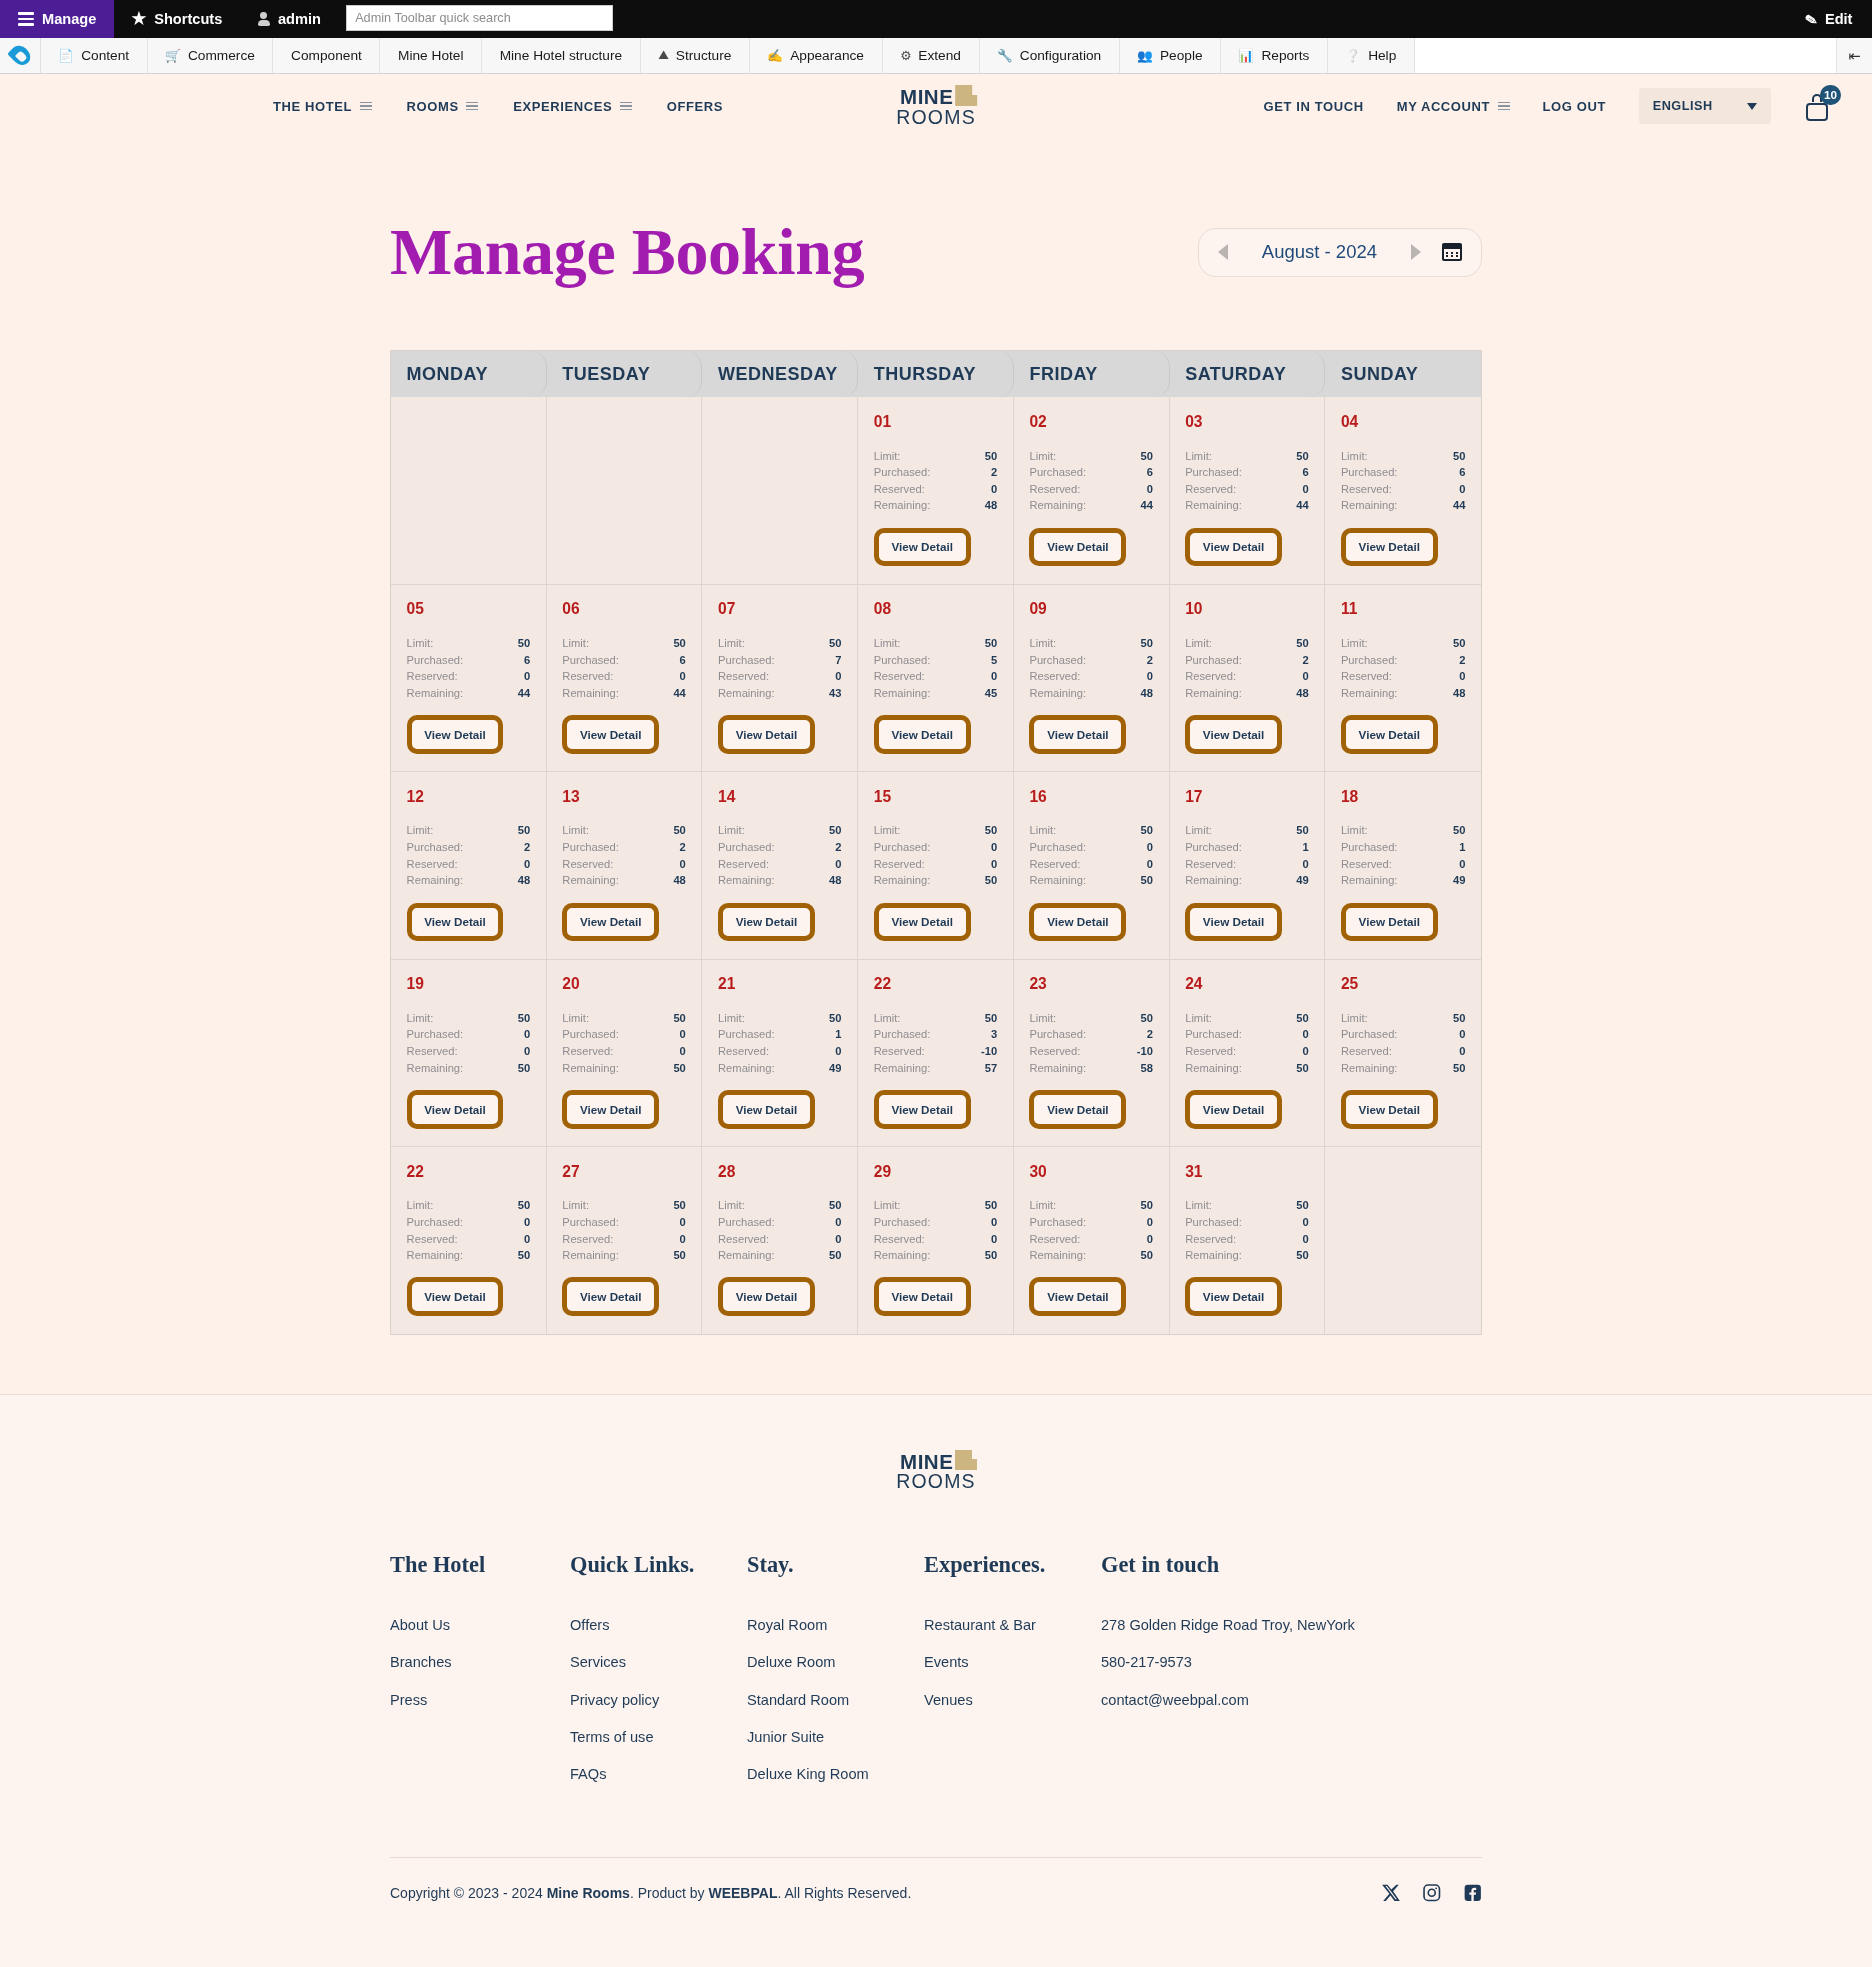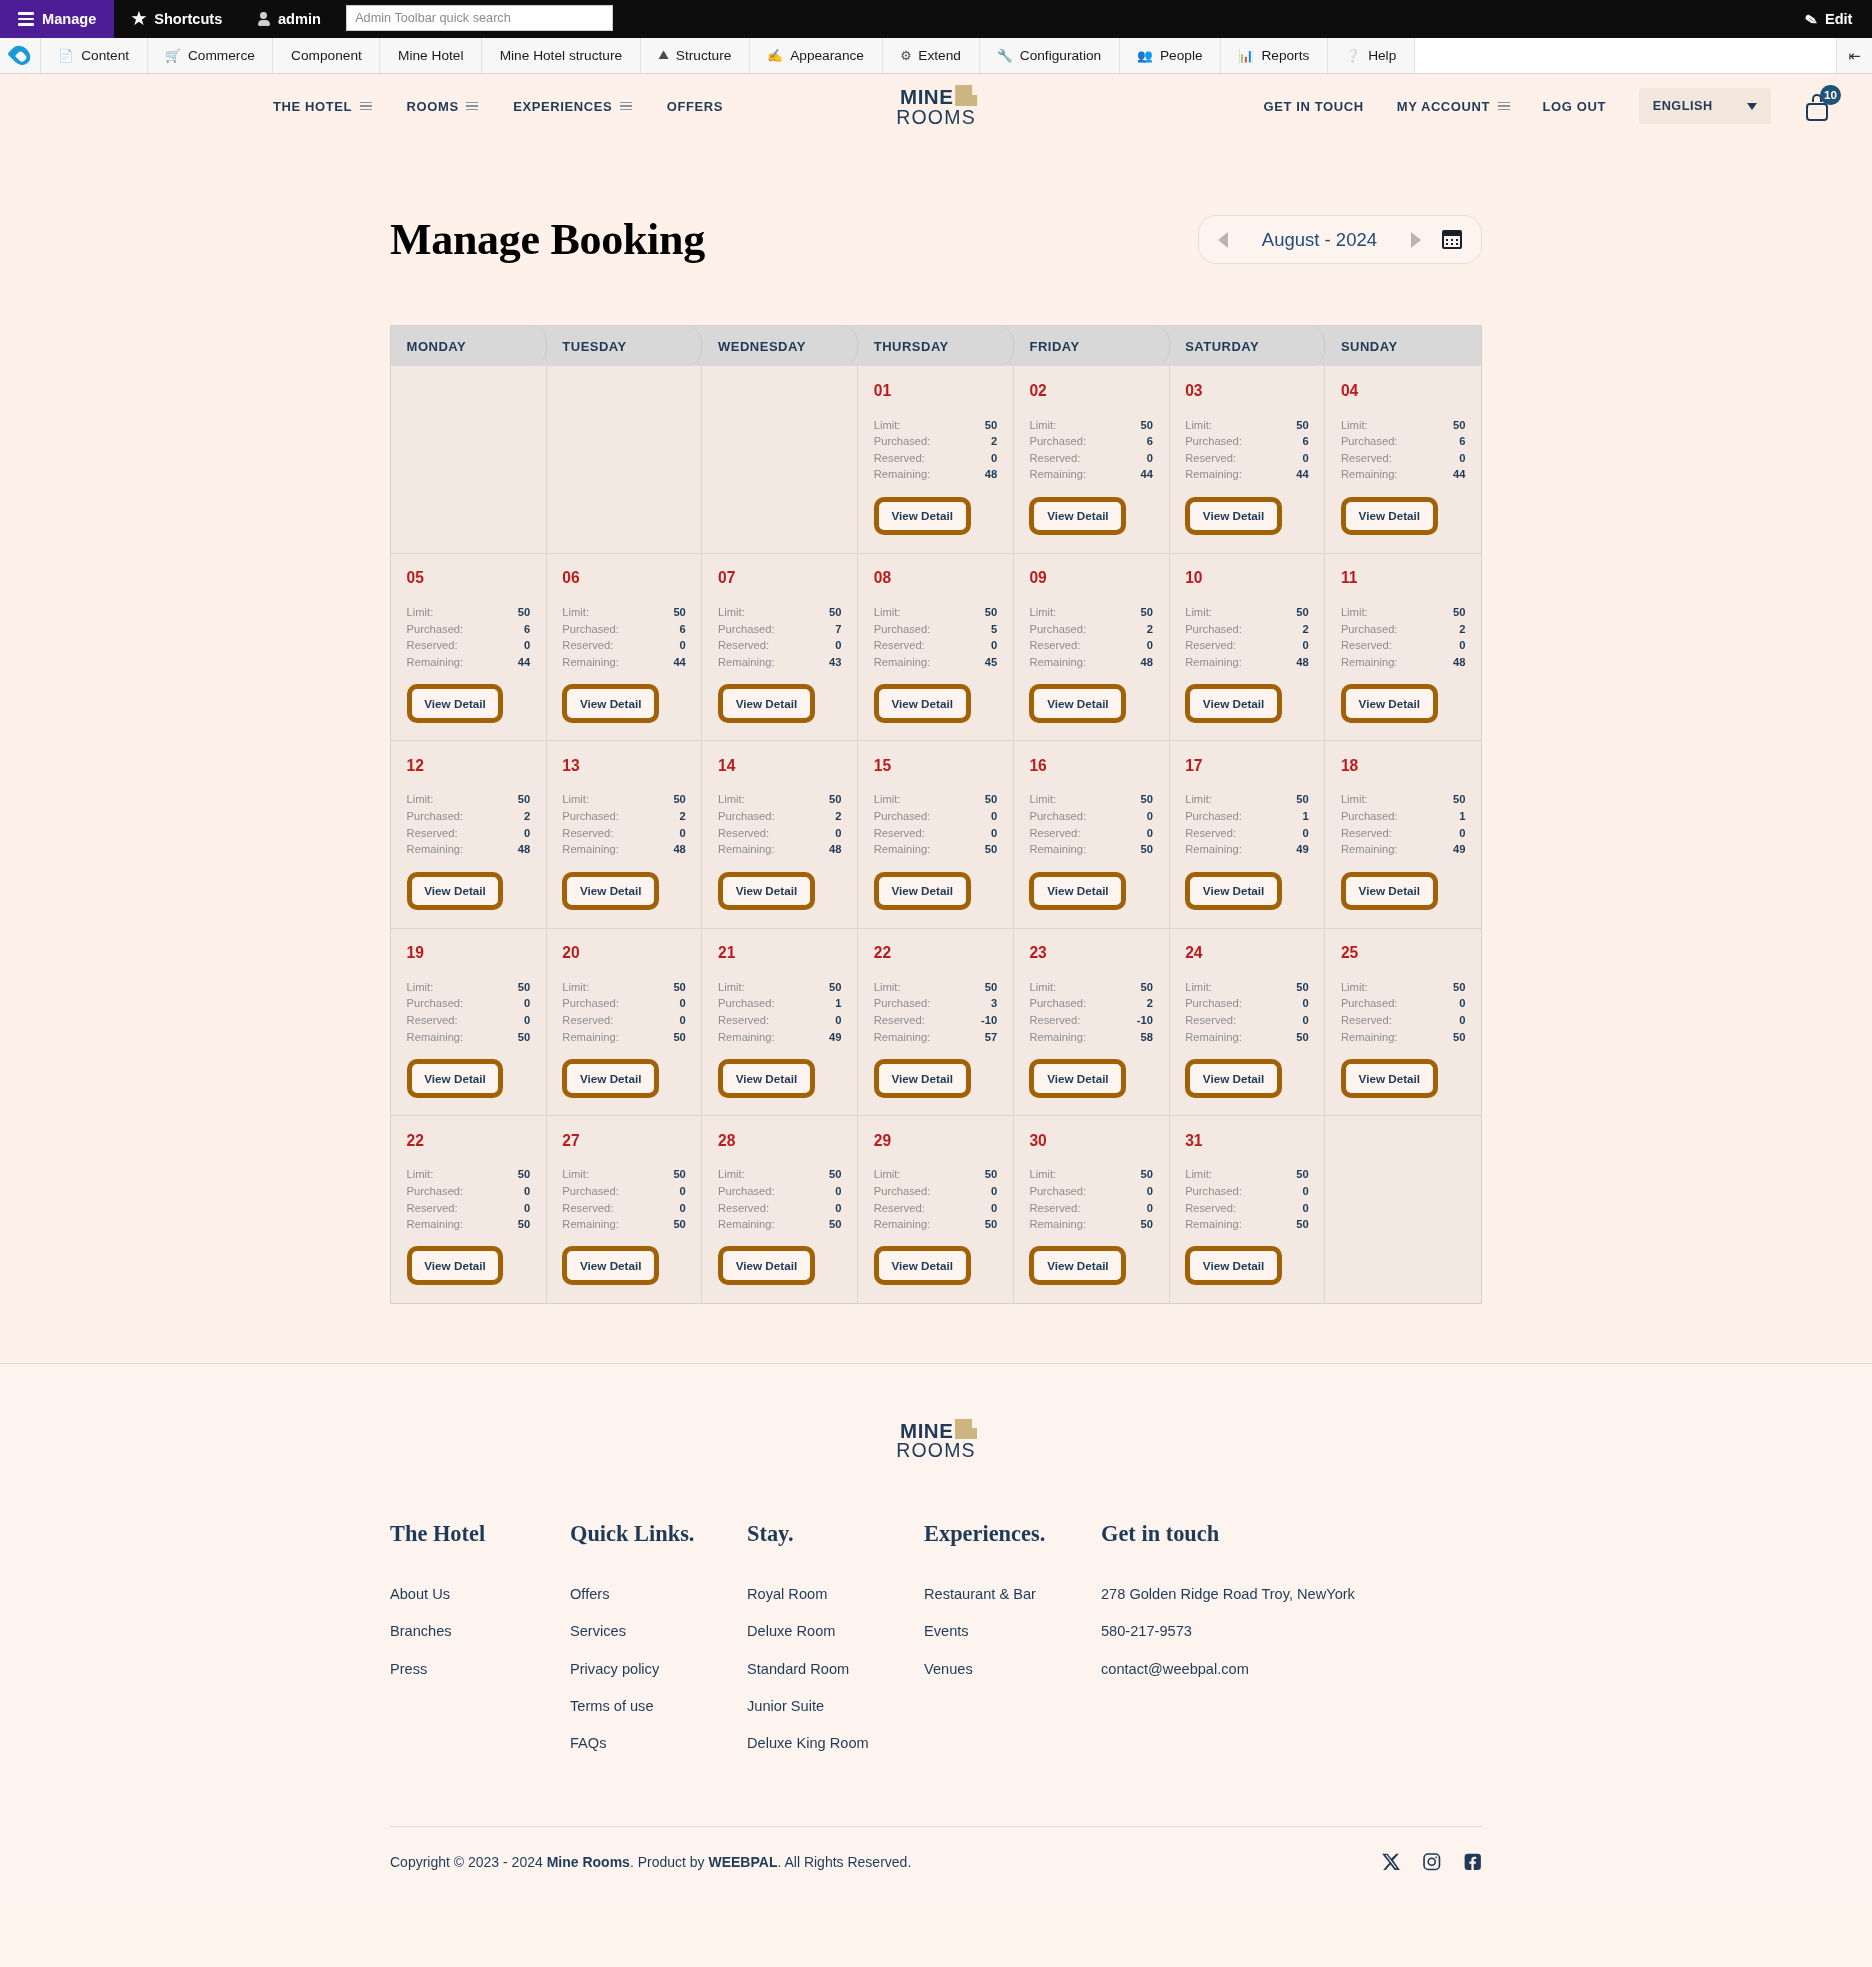--- a/index.html
+++ b/index.html
@@ -168,21 +168,21 @@
   
   .main {
     background: #fdf1ea;
     padding: 76px 0 59px;
     min-height: 975px;
   }
   .container { width: 1092px; margin: 0 auto; }
   .page-head { display: flex; align-items: center; justify-content: space-between; margin-bottom: 60px; }
   .page-title {
     font-family: "Liberation Serif", serif;
-    font-size: 44px; font-weight: bold; color: #000000; letter-spacing: -0.3px;
+    font-size: 66px; font-weight: bold; color: #a21caf; letter-spacing: -0.3px;
   }
   .month-nav {
     background: #fdf4ef; border: 1px solid #e8dcd4; border-radius: 18px;
     height: 49px; display: flex; align-items: center; gap: 15.6px; padding: 0 19.5px;
   }
   .arrow-btn { cursor: pointer; width: 0; height: 0; }
   .arrow-left { border-top: 8.8px solid transparent; border-bottom: 8.8px solid transparent; border-right: 10.7px solid #b9b4b0; }
   .arrow-right { border-top: 8.8px solid transparent; border-bottom: 8.8px solid transparent; border-left: 10.7px solid #b9b4b0; }
   .month-label { font-size: 18.5px; color: #1f4a7a; min-width: 151px; text-align: center; }
   .cal-icon {
@@ -200,21 +200,21 @@
       linear-gradient(#17202b 0 0) 9.8px 0/2px 2px no-repeat,
       linear-gradient(#17202b 0 0) 0 3.9px/2px 2px no-repeat,
       linear-gradient(#17202b 0 0) 4.9px 3.9px/2px 2px no-repeat,
       linear-gradient(#17202b 0 0) 9.8px 3.9px/2px 2px no-repeat;
   }
 
   
   .calendar { border: 1px solid #d8d1cb; background: #f4e9e2; }
   .cal-header { display: grid; grid-template-columns: repeat(7, 1fr); background: #d8d8d8; }
   .cal-header div {
-    padding: 12.7px 15.6px; font-size: 13px; font-weight: bold;
+    padding: 12.7px 15.6px; font-size: 18px; font-weight: bold;
     letter-spacing: 0.5px; color: #1f3a56; border-right: 1px solid #c8c8c8; border-radius: 16px;
   }
   .cal-header div:last-child { border-right: none; }
   .cal-row { display: grid; grid-template-columns: repeat(7, 1fr); border-top: 1px solid #ddd5cf; }
   .cal-row:first-of-type { border-top: none; }
   .cal-cell {
     border-right: 1px solid #ddd5cf;
     padding: 15.6px 15.6px 17.6px;
     min-height: 145px;
     background: #f4e9e2;

